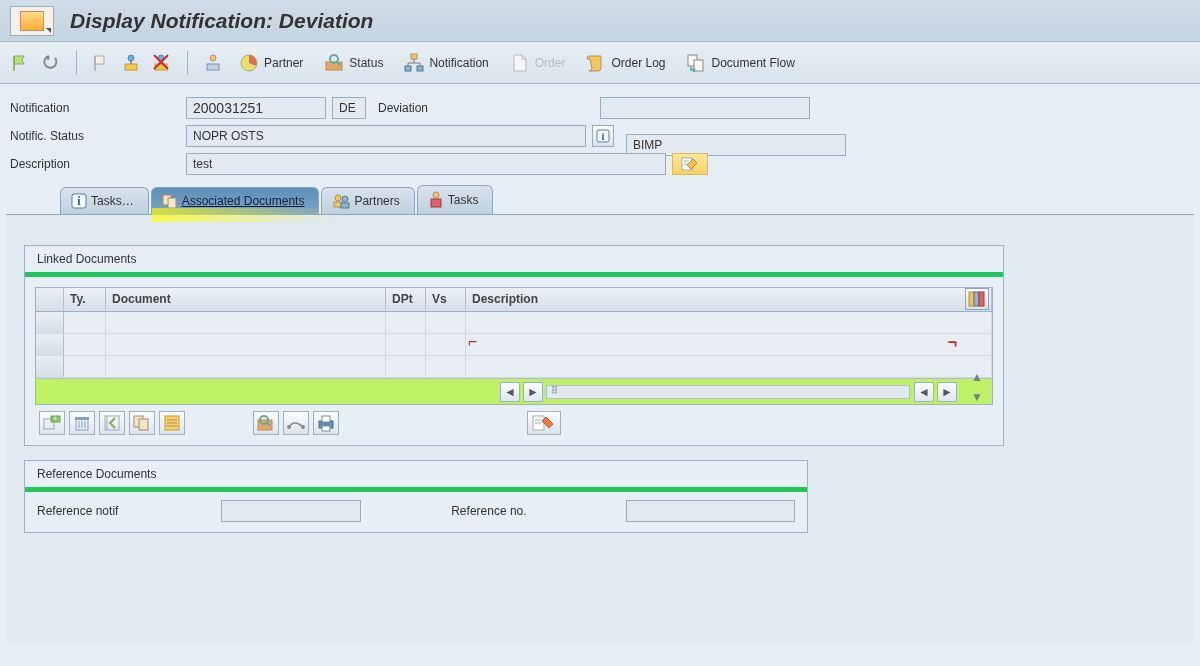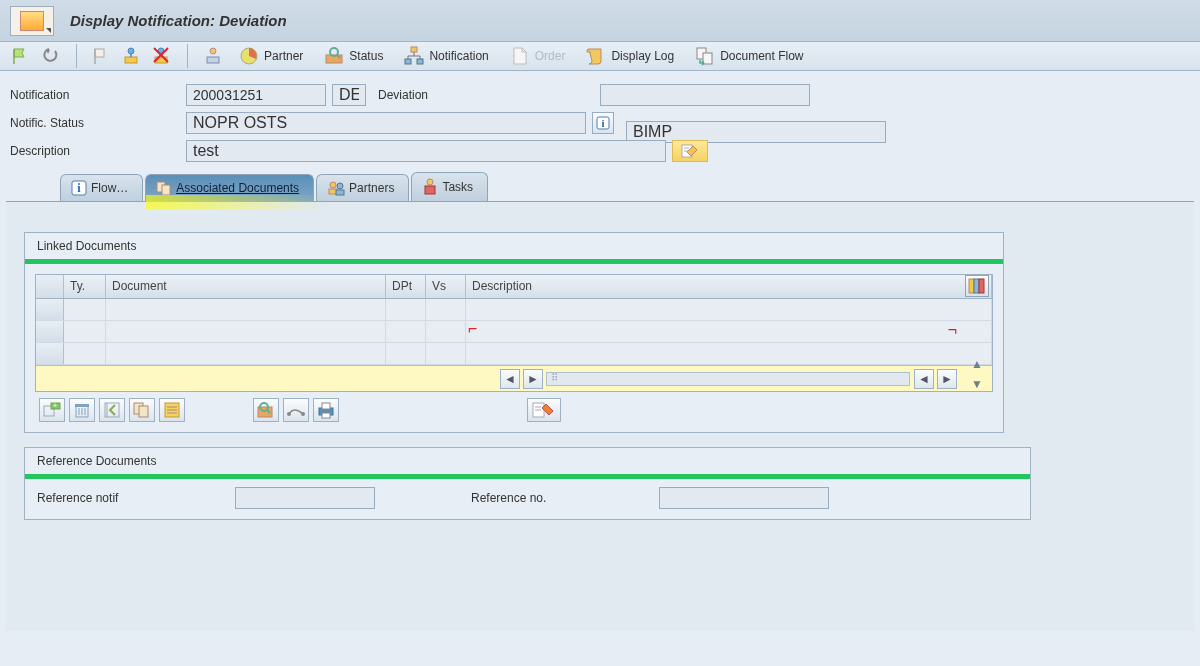--- a/index.html
+++ b/index.html
@@ -40,30 +40,30 @@
   }
   .title-icon-box::after {
     content: "";
     position: absolute;
     bottom: 2px; right: 2px;
     width: 0; height: 0;
     border-left: 5px solid transparent;
     border-top: 5px solid #555;
   }
   .title-text {
-    font-size: 15px;
+    font-size: 21px;
     font-weight: bold;
     font-style: italic;
     color: #333;
   }
 
   
   .toolbar {
     background: linear-gradient(to bottom, #e8eff6, #d8e3ed);
-    height: 29px;
+    height: 42px;
     display: flex;
     align-items: center;
     padding: 0 10px;
     border-bottom: 1px solid #a0b5c8;
     gap: 8px;
   }
   .tb-sep {
     width: 1px; height: 24px;
     background: #a0b5c8;
     margin: 0 6px;
@@ -97,21 +97,21 @@
   }
   .field-label {
     width: 170px;
     color: #333;
   }
   .field-input {
     border: 1px solid #97acbf;
     background: #e2e9f0;
     height: 22px;
     padding: 2px 6px;
-    font-size: 16px;
+    font-size: 12px;
     color: #333;
   }
   .field-text { color: #333; }
   .small-icon-btn {
     width: 22px; height: 22px;
     border: 1px solid #97acbf;
     background: linear-gradient(to bottom, #fafcfe, #dae4ed);
     display: inline-flex;
     align-items: center;
     justify-content: center;
@@ -181,22 +181,23 @@
     font-size: 12px;
     border-bottom: 5px solid #22c55e;
   }
   .group-body {
     padding: 10px 10px 8px 10px;
   }
 
   
   .grid-wrap {
     border: 1px solid #9fb2c4;
-    background: #fef9c3;
+    background: #bef264;
     position: relative;
+    font-weight: bold;
   }
   .grid-header {
     display: flex;
     background: linear-gradient(to bottom, #ecf1f6, #d6e0ea);
     border-bottom: 1px solid #9fb2c4;
     height: 24px;
   }
   .gh {
     border-right: 1px solid #b0c0ce;
     padding: 4px 6px;
@@ -388,21 +389,21 @@
     </span>
     <span>Order</span>
   </div>
   <div class="tb-btn">
     <span class="tb-icon">
       <svg width="22" height="22">
           <path d="M4 4 h12 v12 q0 3 -3 3 h-9 q3 0 3 -3 z" fill="#f2c85e" stroke="#b86"></path>
           <path d="M4 4 q-2 0 -2 2 v1 h3" fill="#f2c85e" stroke="#b86"></path>
         </svg>
     </span>
-    <span>Display Log</span>
+    <span>Order Log</span>
   </div>
   <div class="tb-btn">
     <span class="tb-icon">
       <svg width="22" height="22">
           <rect x="3" y="3" width="9" height="11" fill="#f6f6f6" stroke="#888"></rect>
           <rect x="9" y="8" width="9" height="11" fill="#f6f6f6" stroke="#888"></rect>
           <path d="M6 15 v3 h4" fill="none" stroke="#5a9" stroke-width="1.5"></path>
           <path d="M10 18 l-2 -2 m2 2 l-2 2" stroke="#5a9" stroke-width="1.5"></path>
         </svg>
     </span>
@@ -421,42 +422,42 @@
   </div>
   <div class="field-row">
     <div class="field-label">Notific. Status</div>
     <input class="field-input" style="width: 400px;" readonly="" value="NOPR OSTS">
     <span class="small-icon-btn">
       <svg width="14" height="14">
           <rect x="1" y="1" width="12" height="12" rx="2" fill="#fff" stroke="#4d7fb3"></rect>
           <text x="7" y="11" text-anchor="middle" font-size="11" font-weight="bold" fill="#2a63a0" font-family="Georgia,serif">i</text>
         </svg>
     </span>
-    <input class="field-input" style="width: 260px; margin-left: 6px; margin-top: 17px;" readonly="" value="BIMP">
+    <input class="field-input" style="width: 220px; margin-left: 6px; margin-top: 17px;" readonly="" value="BIMP">
   </div>
   <div class="field-row">
     <div class="field-label">Description</div>
     <input class="field-input" style="width: 480px;" readonly="" value="test">
     <span class="edit-btn">
       <svg width="18" height="14">
           <rect x="1" y="1" width="10" height="12" fill="#fff" stroke="#aaa"></rect>
           <line x1="3" y1="4" x2="8" y2="4" stroke="#aaa"></line>
           <line x1="3" y1="7" x2="8" y2="7" stroke="#aaa"></line>
           <path d="M12 2 l4 4 l-6 6 l-4 -4 z" fill="#f6c24a" stroke="#b87"></path>
         </svg>
     </span>
   </div>
 
   <div class="tab-strip">
     <div class="tab">
       <svg width="16" height="16">
           <rect x="1" y="1" width="14" height="14" rx="2" fill="#fff" stroke="#4d7fb3"></rect>
           <text x="8" y="12" text-anchor="middle" font-size="12" font-weight="bold" fill="#2a63a0" font-family="Georgia,serif">i</text>
         </svg>
-      <span>Flow…</span>
+      <span>Tasks…</span>
     </div>
     <div class="tab active">
       <svg width="16" height="16">
           <rect x="1" y="2" width="8" height="10" fill="#f3e6c6" stroke="#a87"></rect>
           <rect x="6" y="5" width="8" height="10" fill="#f3e6c6" stroke="#a87"></rect>
         </svg>
       <span><u>Associated Documents</u></span>
       <div class="highlight"></div>
     </div>
     <div class="tab">
@@ -614,21 +615,21 @@
               <rect x="1" y="1" width="11" height="14" fill="#fff" stroke="#aaa"></rect>
               <line x1="3" y1="5" x2="9" y2="5" stroke="#aaa"></line>
               <line x1="3" y1="8" x2="9" y2="8" stroke="#aaa"></line>
               <path d="M14 2 l7 7 l-4 4 l-7 -7 z" fill="#f08030" stroke="#b55"></path>
             </svg>
         </span>
       </div>
     </div>
   </div>
 
-  <div class="group" style="width:1007px;">
+  <div class="group" style="width:784px;">
     <div class="group-title">Reference Documents</div>
     <div class="ref-row">
       <div class="field-label">Reference notif</div>
       <input class="ref-input" readonly="" value="" style="">
       <div class="ref-spacer"></div>
       <div class="field-label" style="width:180px;">Reference no.</div>
       <input class="ref-input" style="width: 170px;" readonly="" value="">
     </div>
   </div>
 

